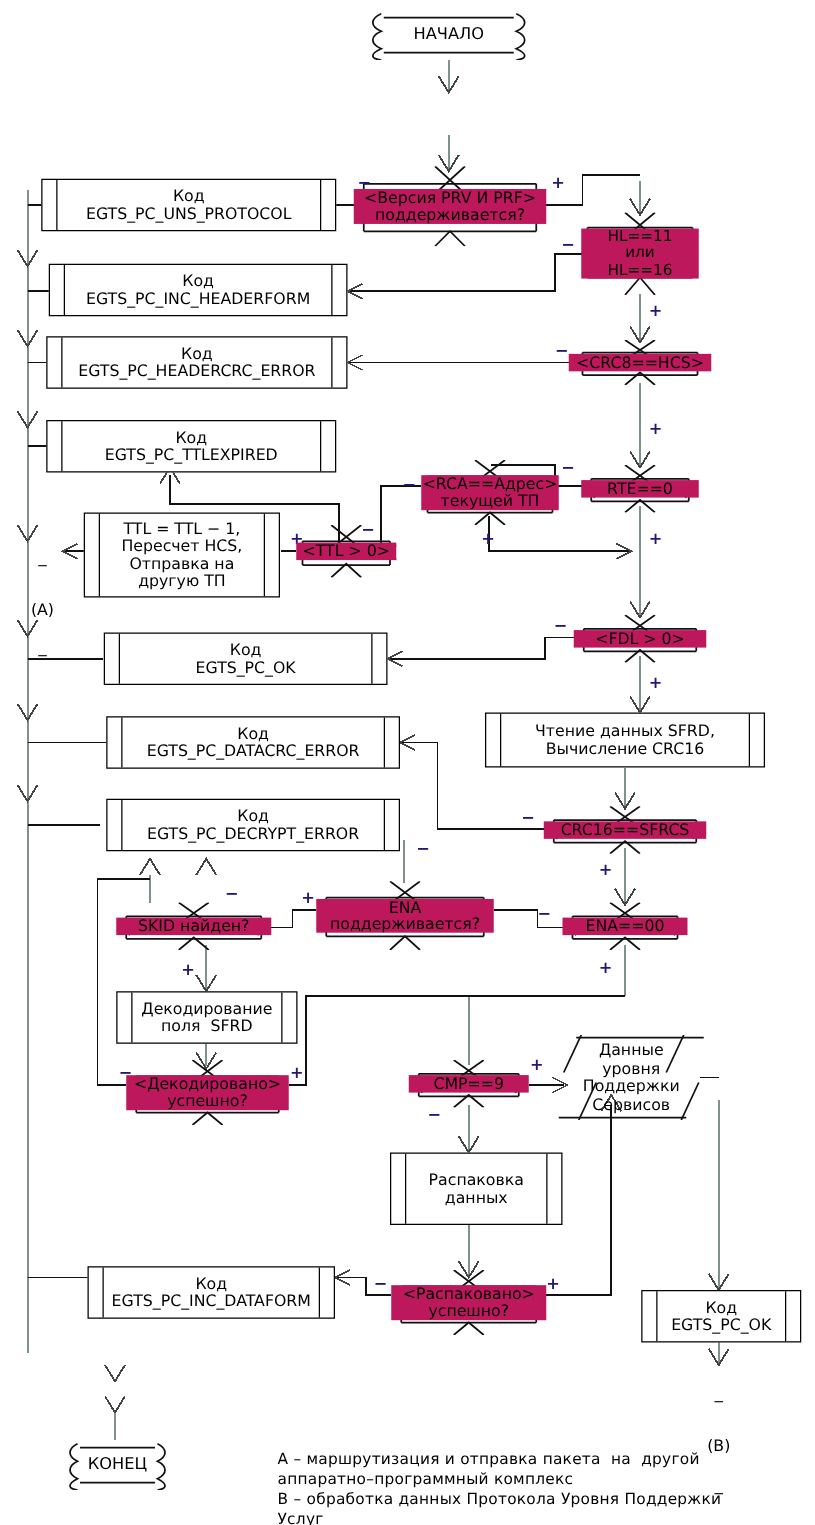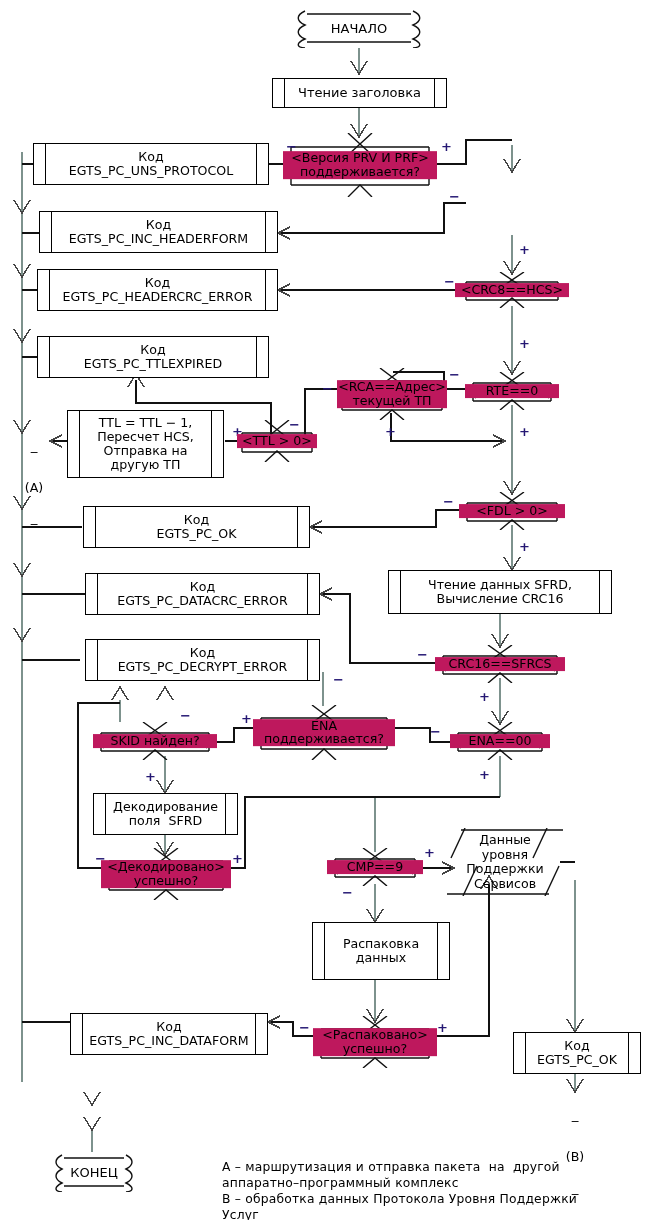--- a/index.html
+++ b/index.html
@@ -224,24 +224,20 @@
       <g stroke="#111" stroke-width="1.4" fill="none">
         <path d="M14 6 L118 6"></path>
           <path d="M14 34 L118 34"></path>
         <path d="M12 3 C3 7, 3 13, 12 17 C3 21, 3 27, 12 31 C3 35, 3 39, 12 40"></path>
         <path d="M120 3 C129 7, 129 13, 120 17 C129 21, 129 27, 120 31 C129 35, 129 39, 120 40"></path>
       </g>
     </svg>
     <div class="tt f13">НАЧАЛО</div>
   </div>
 
-  <div class="node pbox" style="left:272px;top:78px;width:175px;height:30px;">
-    <div class="bar bl"></div><div class="bar br"></div>
-    <div class="inner f13">Чтение заголовка</div>
-  </div>
 
   <div class="node pbox" style="left:33px;top:143px;width:236px;height:42px;">
     <div class="bar bl"></div><div class="bar br"></div>
     <div class="inner f125">Код
 EGTS_PC_UNS_PROTOCOL</div>
   </div>
 
   <div class="node pbox" style="left:39px;top:211px;width:239px;height:42px;">
     <div class="bar bl"></div><div class="bar br"></div>
     <div class="inner f125">Код
@@ -324,20 +320,36 @@
           <path d="M8 14 L8 52 M146 14 L146 52"></path>
       <path d="M8 14 L146 14"></path>
           <path d="M8 52 L146 52"></path>
           <path d="M65 64 L77 52 L89 64"></path>
     </g>
       </svg>
     <div class="dtxt f125">&lt;Версия PRV И PRF&gt;
 поддерживается?</div>
   </div>
 
+  <div class="dec" style="left:465px;top:170px;width:94px;height:66px;">
+    <svg width="94" height="66" viewBox="0 0 94 66">
+        <g stroke="#111" stroke-width="1.4" fill="none">
+      <path d="M35 0 L59 20 M59 0 L35 20"></path>
+          <path d="M5 12 L5 52 M89 12 L89 52"></path>
+      <path d="M5 12 L89 12"></path>
+          <path d="M5 52 L89 52"></path>
+          <path d="M35 66 L47 52 L59 66"></path>
+      <path d="M2 27 L-6 33 L2 39" transform="translate(6,0)"></path>
+      <path d="M86 27 L94 33 L86 39" transform="translate(-6,0)"></path>
+    </g>
+      </svg>
+    <div class="dtxt f12">HL==11
+или
+HL==16</div>
+  </div>
 
   <div class="dec" style="left:455px;top:272px;width:114px;height:36px;">
     <svg width="114" height="36" viewBox="0 0 114 36">
         <g stroke="#111" stroke-width="1.4" fill="none">
       <path d="M45 0 L69 16 M69 0 L45 16"></path>
           <path d="M11 10 L11 28 M103 10 L103 28"></path>
       <path d="M11 10 L103 10"></path>
           <path d="M11 28 L103 28"></path>
           <path d="M45 36 L57 26 L69 36"></path>
     </g>

